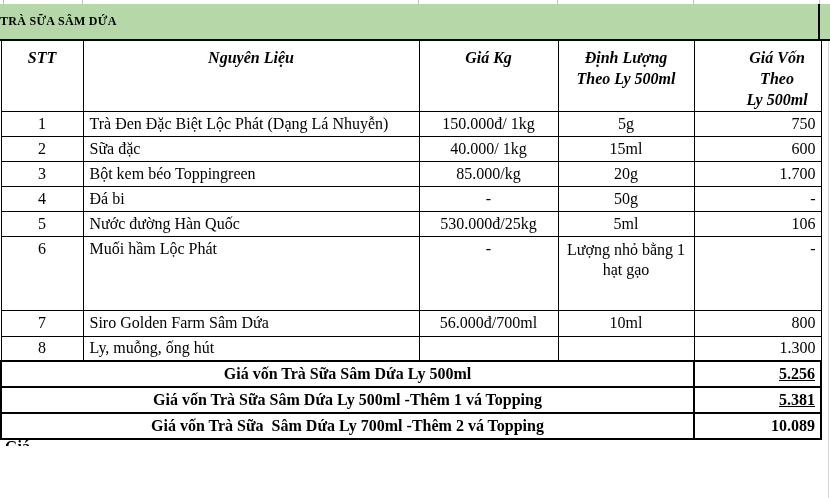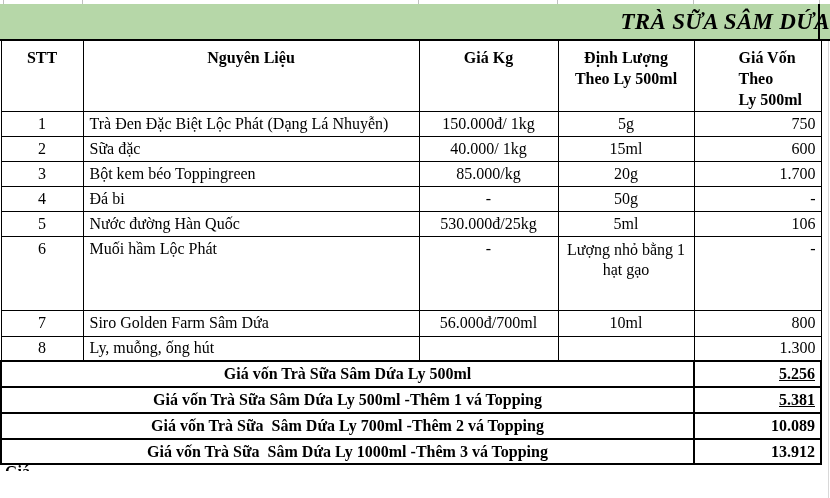--- a/index.html
+++ b/index.html
@@ -36,26 +36,25 @@
     height: 4px;
     background: #c0c0c0;
   }
   
   .title-bar {
     position: relative;
     height: 37px;
     border-bottom: 2px solid #000;
     display: flex;
     align-items: center;
-    justify-content: flex-end;
-    font-weight: bold;
-    font-size: 23px;
+    justify-content: flex-start;
+    font-weight: bold;
+    font-size: 12px;
     letter-spacing: 0.3px;
     z-index: 2;
-    font-style: italic;
   }
   .title-bar .col-divider {
     position: absolute;
     top: 0; bottom: -2px;
     left: 818px;
     width: 2px;
     background: #000;
   }
   table.costs {
     position: relative;
@@ -73,22 +72,23 @@
   }
   
   tr.hdr td {
     border-top: none;
     vertical-align: top;
     padding-top: 6px;
     font-weight: bold;
     text-align: center;
     white-space: pre-line;
     line-height: 21px;
-  }
-  tr.hdr td.cost-col { text-align: left; padding-right: 5px; padding-left: 44px; }
+    font-style: italic;
+  }
+  tr.hdr td.cost-col { text-align: center; padding-right: 5px; padding-left: 44px; }
   
   td.stt-col  { text-align: center; border-left: 1px solid #b8b8b8; }
   td.name-col { text-align: left; padding-left: 6px; }
   td.price-col{ text-align: center; }
   td.qty-col  { text-align: center; line-height: 20px; }
   td.cost-col { text-align: right; padding-right: 5px; border-right: 2px solid #000; }
   tr.tall td { vertical-align: top; padding-top: 3px; }
   
   tr.sum td {
     border-width: 2px;
@@ -214,23 +214,19 @@
         <td class="cost-col sum-value u">5.256</td>
       </tr>
       <tr class="sum" style="height:26px">
         <td class="sum-label" colspan="4">Giá vốn Trà Sữa Sâm Dứa Ly 500ml -Thêm 1 vá Topping</td>
         <td class="cost-col sum-value u">5.381</td>
       </tr>
       <tr class="sum" style="height:26px">
         <td class="sum-label" colspan="4">Giá vốn Trà Sữa  Sâm Dứa Ly 700ml -Thêm 2 vá Topping</td>
         <td class="cost-col sum-value">10.089</td>
       </tr>
-      <tr class="sum" style="height:25px">
-        <td class="sum-label" colspan="4">Giá vốn Trà Sữa  Sâm Dứa Ly 1000ml -Thêm 3 vá Topping</td>
-        <td class="cost-col sum-value">13.912</td>
-      </tr>
     </tbody>
   </table>
 
   <div class="partial-row">
     <span>Giá</span>
   </div>
 </div>
 
 </body></html>

